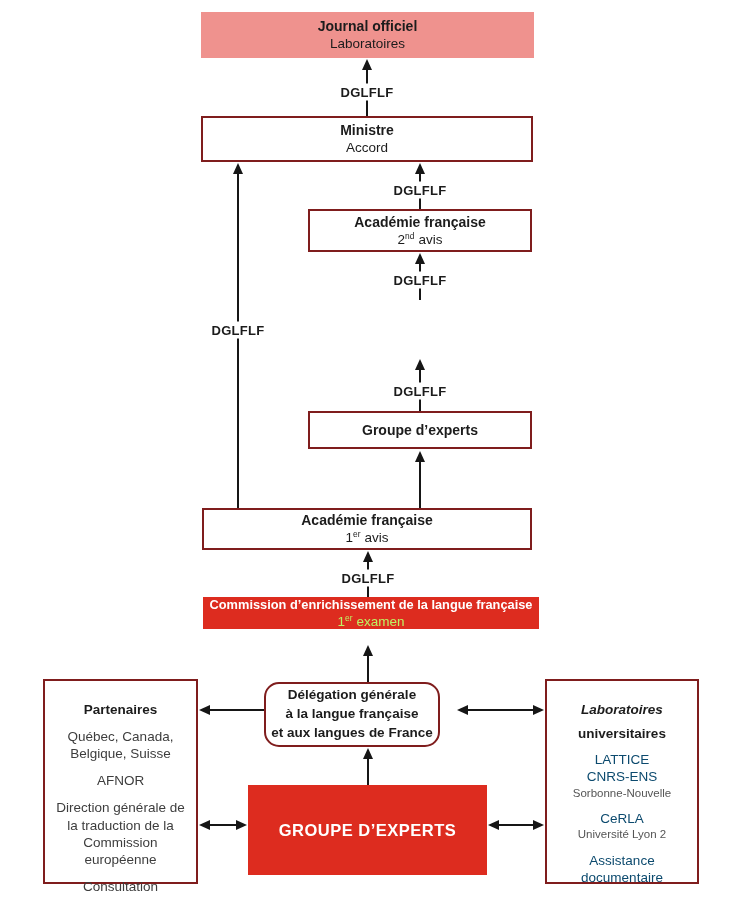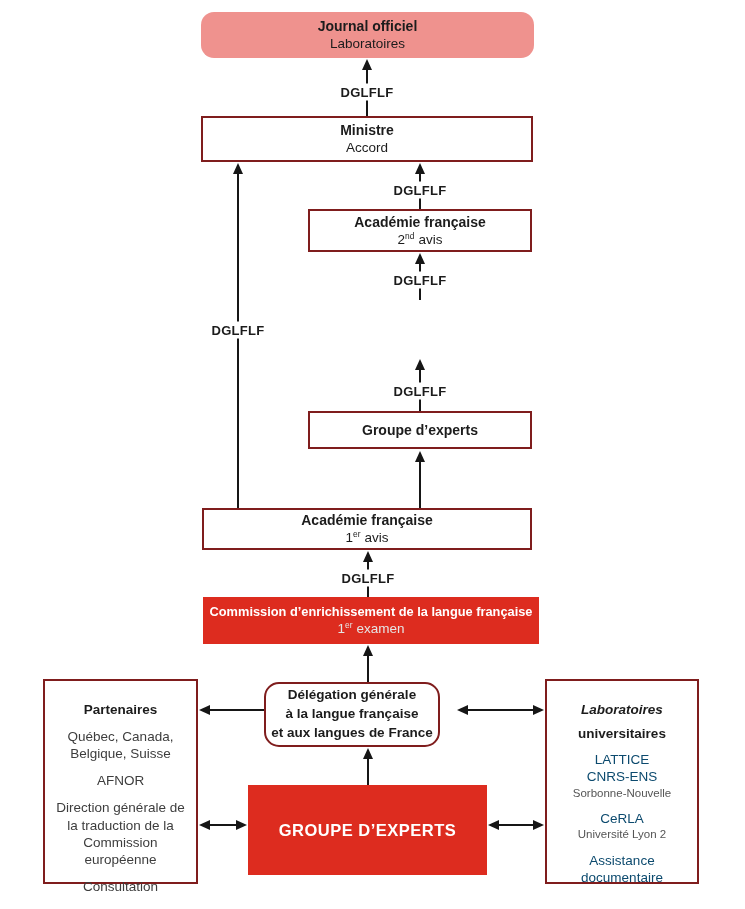--- a/index.html
+++ b/index.html
@@ -11,21 +11,21 @@
   .box {
     position:absolute; box-sizing:border-box; background:#ffffff;
     border:2px solid #7f1d1d; display:flex; flex-direction:column;
     justify-content:center; align-items:center; text-align:center;
     color:#1c1c1c;
   }
   .box.pink  { background:#ef928e; border:none; }
   .box.red   { background:#dd2c1f; border:none; color:#ffffff; }
   .t  { font-weight:bold; font-size:14px; line-height:1.3; color:inherit; }
   .s  { font-weight:normal; font-size:13.5px; line-height:1.3; color:inherit; }
-  .red .t, .red .s { color:#e5e5e5; }
+  .red .t, .red .s { color:#bef264; }
   sup { font-size:0.62em; line-height:0; }
   .stage-word { margin-left:4px; }
   .dg-label {
     position:absolute; transform:translate(-50%,-50%);
     background:#ffffff; padding:1px 5px; font-size:13px; font-weight:bold;
     color:#1c1c1c; letter-spacing:0.3px; white-space:nowrap;
   }
   .varrow { position:absolute; width:2px; background:#161616; }
   .hline  { position:absolute; height:2px; background:#161616; }
   .ah-up {
@@ -103,21 +103,21 @@
   <div class="hline" style="left:498px; top:824px; width:36px;"></div>
   <div class="ah-right" style="left:533px; top:820px;"></div>
 
   <div class="dg-label" style="left:367px; top:92px;">DGLFLF</div>
   <div class="dg-label" style="left:420px; top:190px;">DGLFLF</div>
   <div class="dg-label" style="left:238px; top:330px;">DGLFLF</div>
   <div class="dg-label" style="left:420px; top:280px;">DGLFLF</div>
   <div class="dg-label" style="left:420px; top:391px;">DGLFLF</div>
   <div class="dg-label" style="left:368px; top:578px;">DGLFLF</div>
 
-  <div class="box pink" style="left:201px; top:12px; width:333px; height:46px;border-radius:13px;">
+  <div class="box pink" style="left:201px; top:12px; width:333px; height:46px;">
     <div class="t">Journal officiel</div>
     <div class="s">Laboratoires</div>
   </div>
 
   <div class="box" style="left:201px; top:116px; width:332px; height:46px;">
     <div class="t">Ministre</div>
     <div class="s">Accord</div>
   </div>
 
   <div class="box" style="left:308px; top:209px; width:224px; height:43px;">
@@ -128,21 +128,21 @@
 
   <div class="box" style="left:308px; top:411px; width:224px; height:38px;">
     <div class="t">Groupe d’experts</div>
   </div>
 
   <div class="box" style="left:202px; top:508px; width:330px; height:42px;">
     <div class="t">Académie française</div>
     <div class="s"><span>1</span><sup>er</sup><span class="stage-word">avis</span></div>
   </div>
 
-  <div class="box red" style="left:203px; top:597px; width:336px; height:47px;">
+  <div class="box red" style="left:203px; top:597px; width:336px; height:32px;">
     <div class="commission1-title">Commission d’enrichissement de la langue française</div>
     <div class="s"><span>1</span><sup>er</sup><span class="stage-word">examen</span></div>
   </div>
 
   <div class="box deleg" style="left:264px; top:682px; width:176px; height:65px;border-radius:15px;">
     <div class="t">Délégation générale</div>
     <div class="t">à la langue française</div>
     <div class="t">et aux langues de France</div>
   </div>
 

